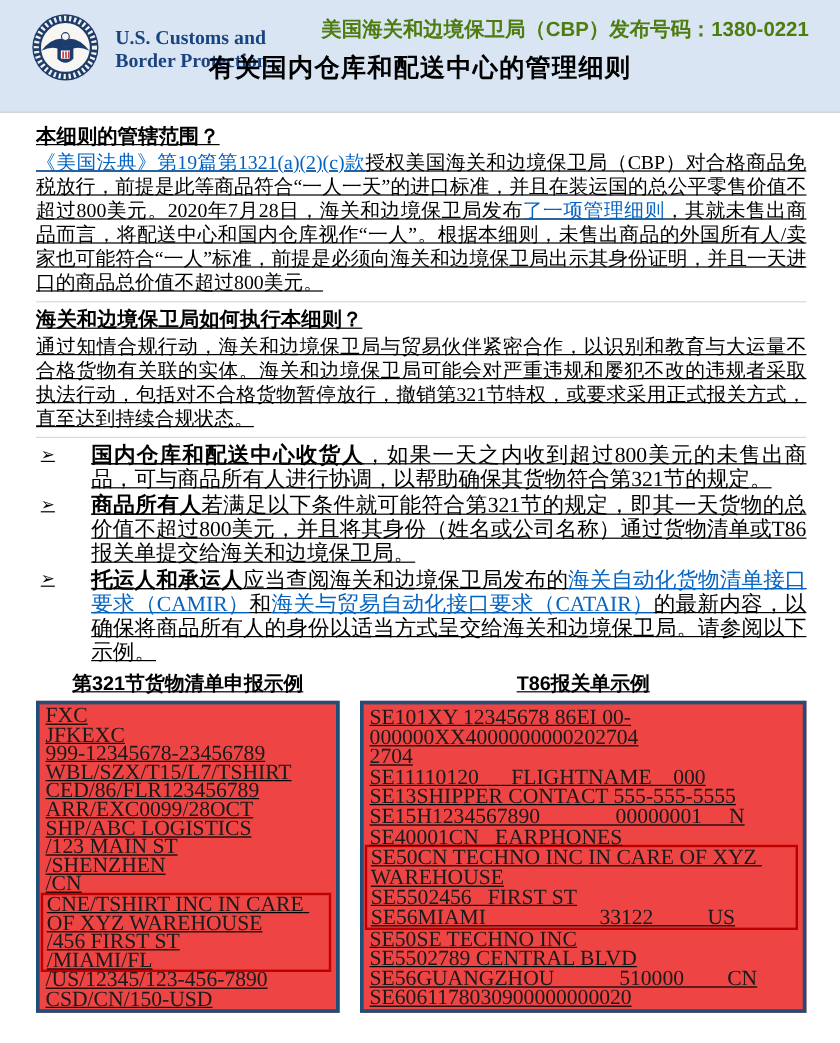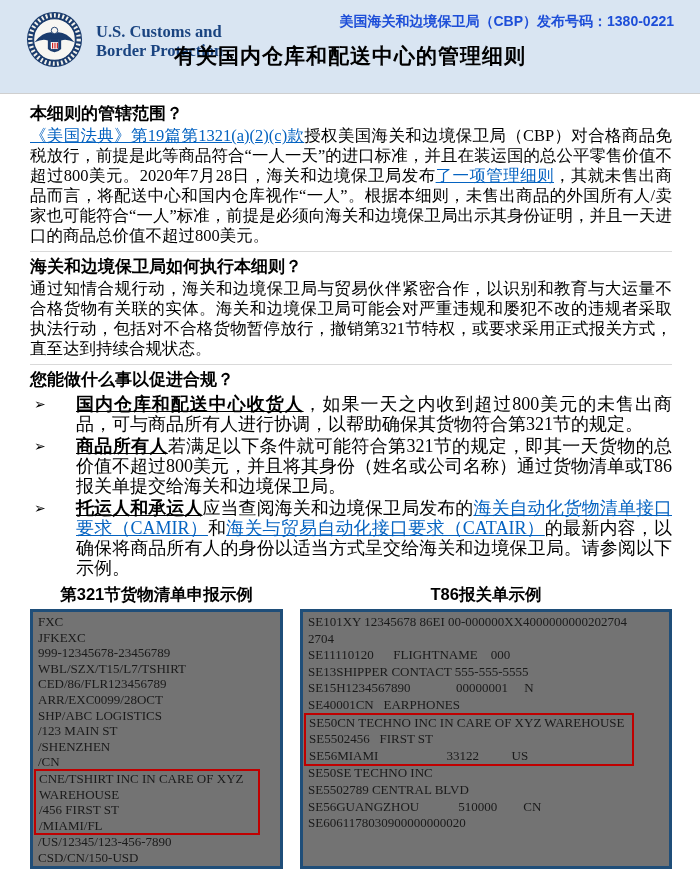--- a/index.html
+++ b/index.html
@@ -23,29 +23,29 @@
   }
   .seal{position:absolute;left:26px;top:11px;width:57px;height:57px;}
   .agency{
     position:absolute;left:96px;top:22px;
     font-family:"Liberation Serif",serif;font-weight:bold;
     font-size:16.5px;line-height:19px;color:var(--navy);
   }
   .publine{
     position:absolute;right:26px;top:13px;
     font-family:"Liberation Sans",sans-serif;font-weight:bold;
-    font-size:14px;color:#1d4ed8;
+    font-size:17px;color:#4d7c0f;
   }
   .doc-title{
     position:absolute;left:0;right:0;top:42px;text-align:center;
     font-family:"Liberation Sans",sans-serif;font-weight:bold;
     font-size:21px;letter-spacing:1px;color:#000;
   }
   
-  .main{padding:9px 28px 0 30px;}
+  .main{padding:9px 28px 0 30px;text-decoration:underline;}
   .sec-heading{
     font-family:"Liberation Sans",sans-serif;font-weight:bold;
     font-size:17px;line-height:21px;color:#000;margin-bottom:2px;
   }
   .para{
     font-size:16.5px;line-height:20px;text-align:justify;
     text-justify:inter-ideograph;
   }
   .divider{border:none;border-top:1px solid var(--divider-gray);margin:5px 0 4px 0;}
   a.link{color:var(--link-blue);text-decoration:underline;cursor:pointer;}
@@ -65,23 +65,23 @@
   .examples{margin-top:6px;}
   .ex-titles{display:flex;margin-bottom:3px;}
   .ex-title{
     font-family:"Liberation Sans",sans-serif;font-weight:bold;
     font-size:16.5px;text-align:center;
   }
   .ex-title.left{width:253px;}
   .ex-title.right{flex:1;margin-left:17px;}
   .ex-boxes{display:flex;}
   .code-box{
-    border:3px solid var(--box-border);background:#737373;height:260px;
-    padding:2px 16px 2px 5px;overflow:hidden;
-    font-family:"Liberation Serif",serif;font-size:13px;color:#1a1a1a;
+    border:3px solid var(--box-border);background:#ef4444;height:260px;
+    padding:2px 0 2px 5px;overflow:hidden;
+    font-family:"Liberation Serif",serif;font-size:18px;color:#1a1a1a;
   }
   .code-box.left{width:253px;line-height:15.6px;}
   .code-box.right{flex:1;margin-left:17px;line-height:16.6px;}
   .code-line{white-space:pre-wrap;}
   .red-box{
     border:2px solid var(--highlight-red);
     width:fit-content;max-width:100%;
     margin:-1px 0 -1px -4px;padding:0 7px 0 3px;
   }
 </style>
@@ -121,21 +121,20 @@
     <hr class="divider">
 
     <section>
       <h2 class="sec-heading">海关和边境保卫局如何执行本细则？</h2>
       <p class="para"><span>通过知情合规行动，海关和边境保卫局与贸易伙伴紧密合作，以识别和教育与大运量不合格货物有关联的实体。海关和边境保卫局可能会对严重违规和屡犯不改的违规者采取执法行动，包括对不合格货物暂停放行，撤销第321节特权，或要求采用正式报关方式，直至达到持续合规状态。</span></p>
     </section>
 
     <hr class="divider">
 
     <section>
-      <h2 class="sec-heading">您能做什么事以促进合规？</h2>
       <div class="bullets">
         <div class="bullet">
           <span class="bullet-marker">➢</span>
           <span class="bullet-text"><span class="bold-term">国内仓库和配送中心收货人</span><span>，如果一天之内收到超过800美元的未售出商品，可与商品所有人进行协调，以帮助确保其货物符合第321节的规定。</span></span>
         </div>
         <div class="bullet">
           <span class="bullet-marker">➢</span>
           <span class="bullet-text"><span class="bold-term">商品所有人</span><span>若满足以下条件就可能符合第321节的规定，即其一天货物的总价值不超过800美元，并且将其身份（姓名或公司名称）通过货物清单或T86报关单提交给海关和边境保卫局。</span></span>
         </div>
         <div class="bullet">

